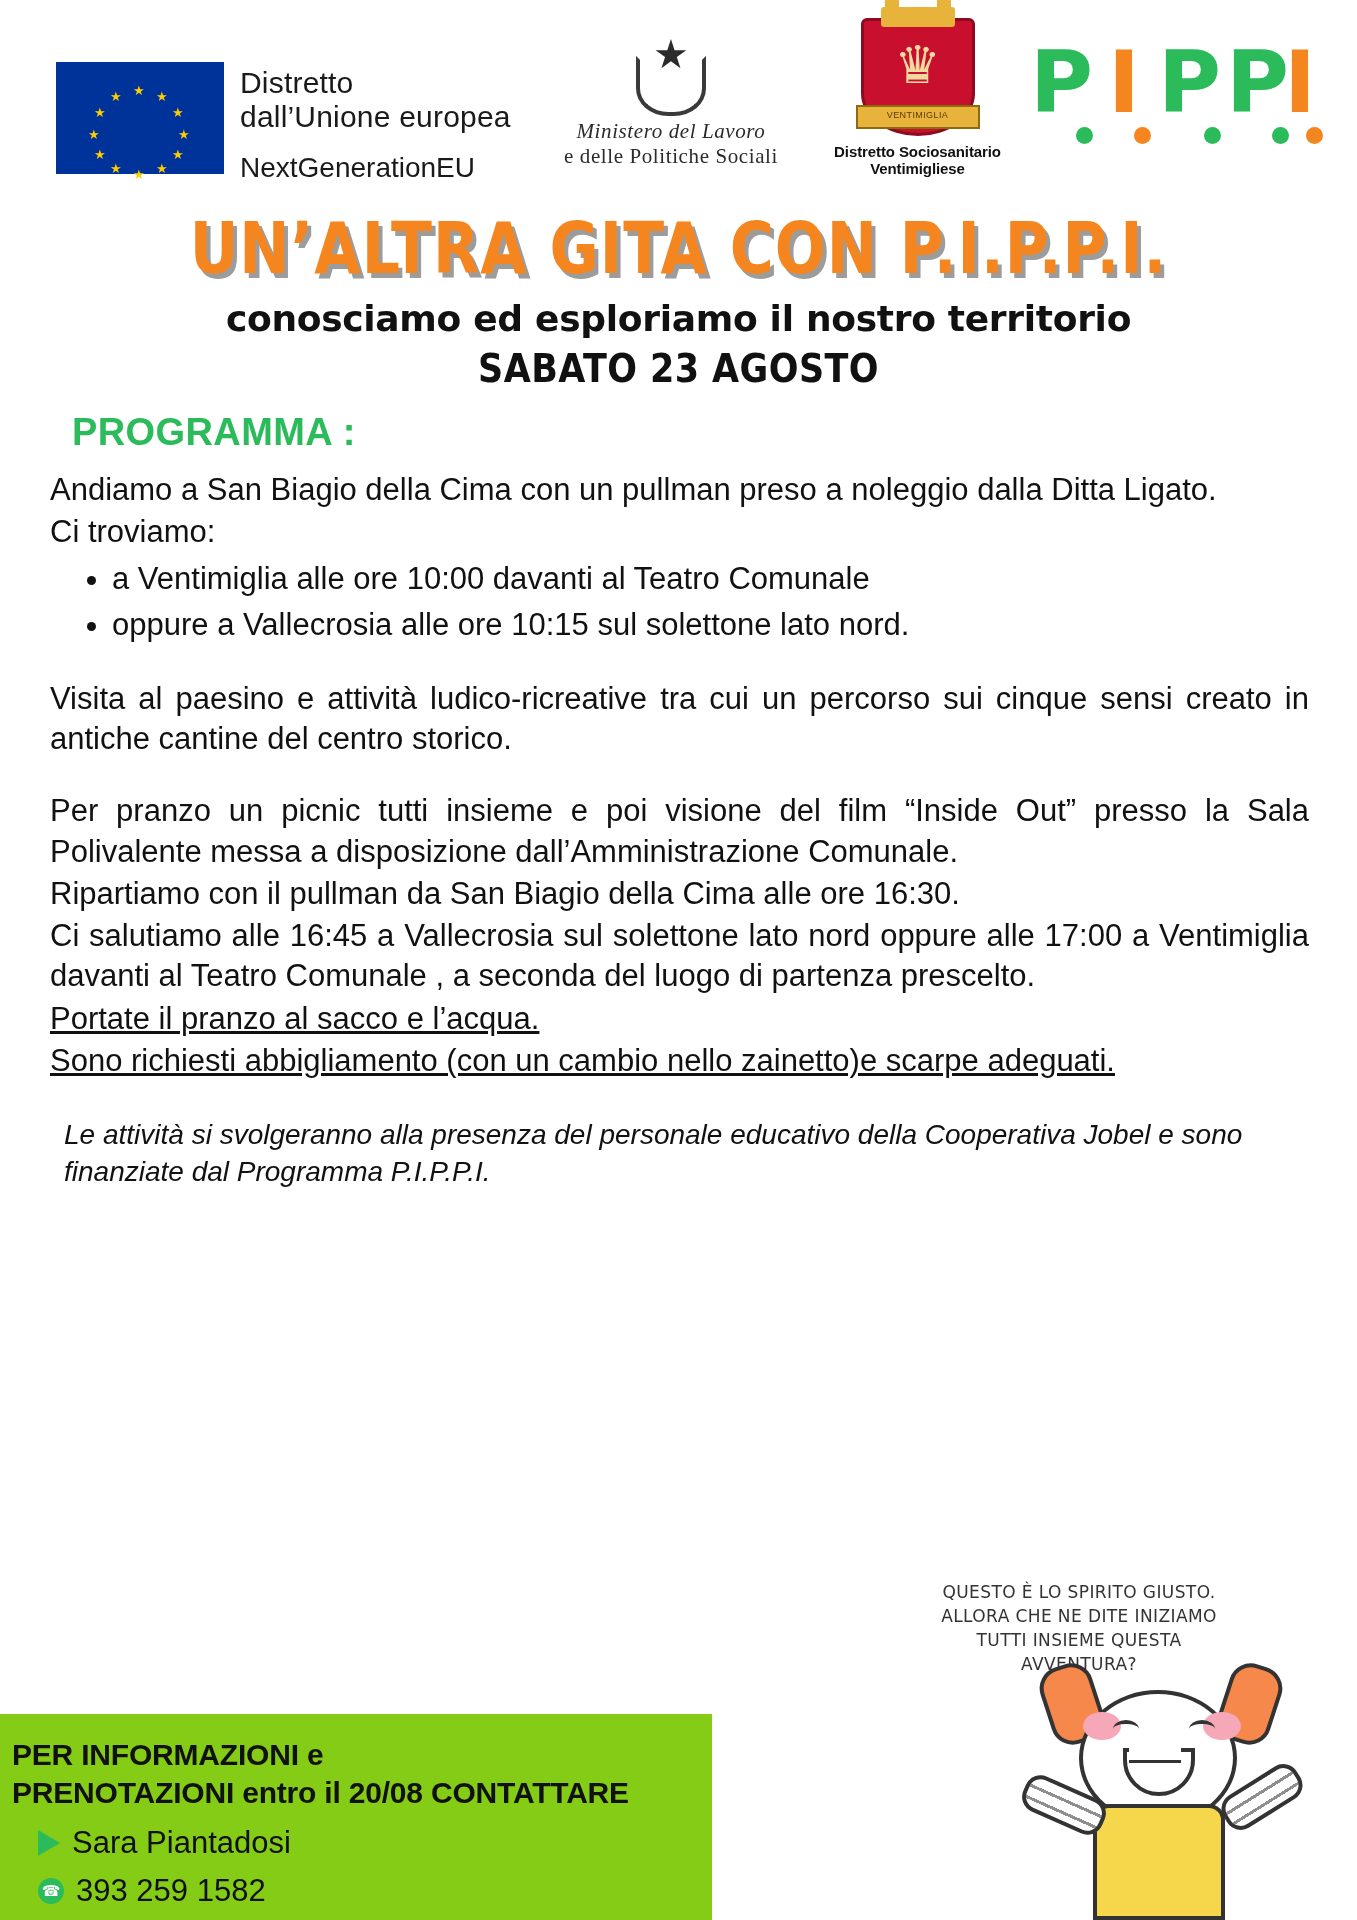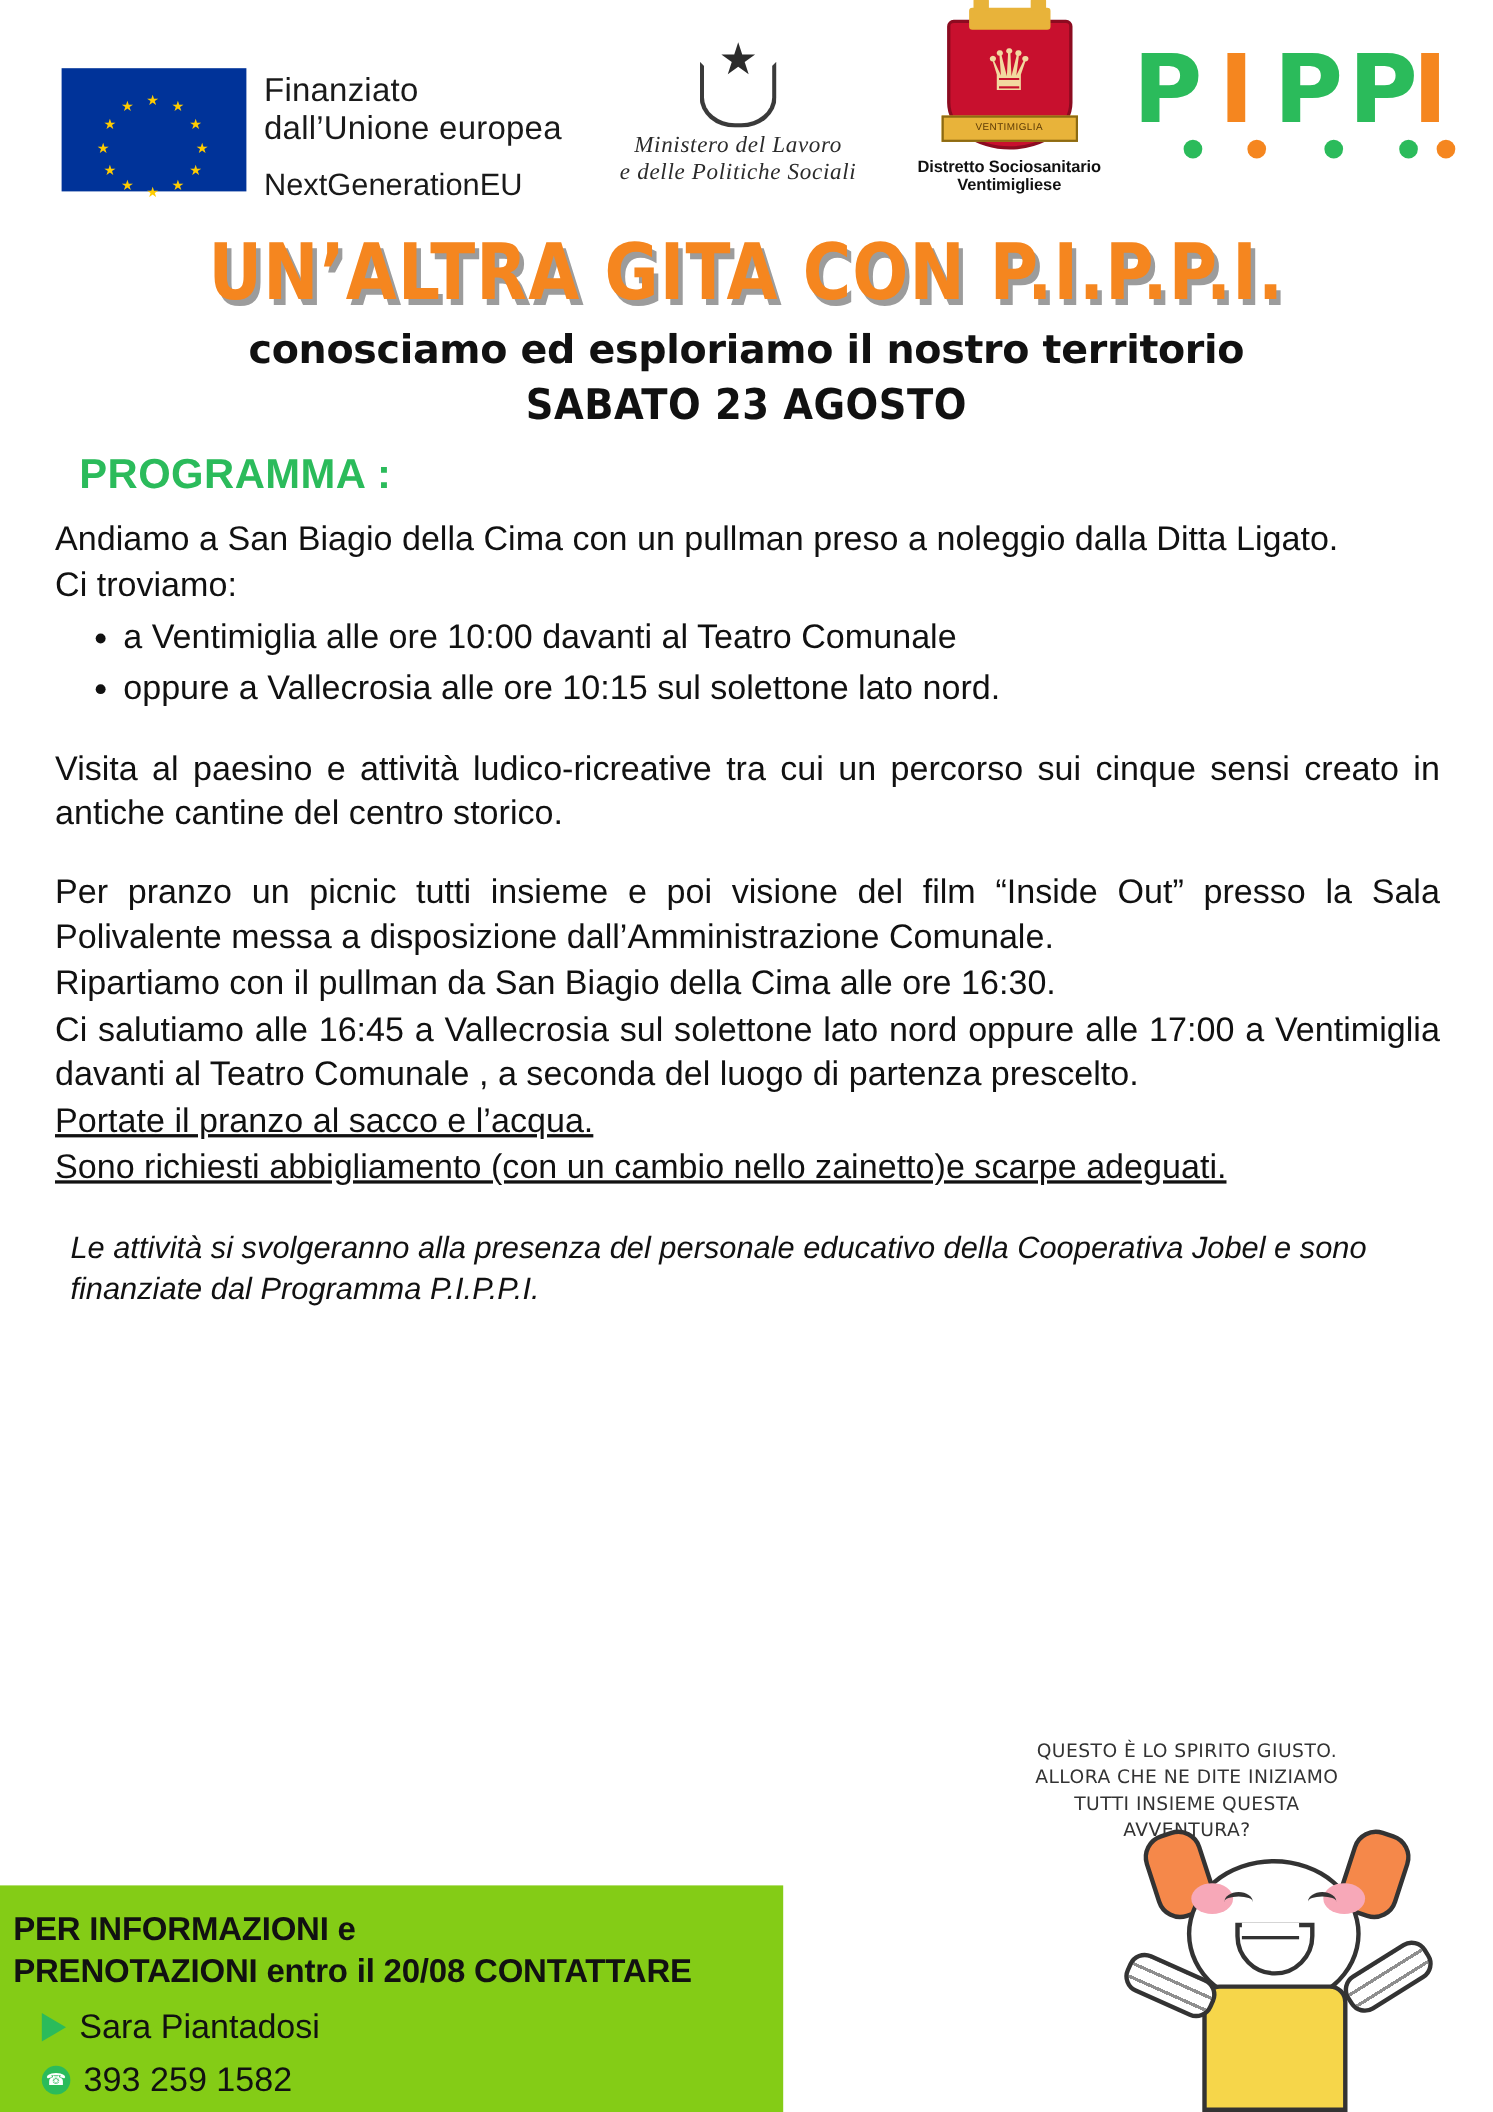--- a/index.html
+++ b/index.html
@@ -94,21 +94,20 @@
   .min-logo .mt1 {
     font-family: "Liberation Serif", serif;
     font-style: italic;
     font-size: 21px;
     color: #2b2b2b;
     margin-top: 5px;
     letter-spacing: .6px;
   }
   .min-logo .mt2 {
     font-family: "Liberation Serif", serif;
-    font-style: italic;
     font-size: 21px;
     color: #2b2b2b;
     letter-spacing: .6px;
   }
 
   .distretto-logo {
     position: absolute;
     left: 795px;
     top: 18px;
     width: 245px;
@@ -452,21 +451,21 @@
       <span class="eu-star" style="left:116px;top:86px;">★</span>
       <span class="eu-star" style="left:100px;top:100px;">★</span>
       <span class="eu-star" style="left:77px;top:106px;">★</span>
       <span class="eu-star" style="left:54px;top:100px;">★</span>
       <span class="eu-star" style="left:38px;top:86px;">★</span>
       <span class="eu-star" style="left:32px;top:66px;">★</span>
       <span class="eu-star" style="left:38px;top:44px;">★</span>
       <span class="eu-star" style="left:54px;top:28px;">★</span>
     </div>
     <div class="eu-text">
-      <div class="l1">Finanziato</div>
+      <div class="l1">Distretto</div>
       <div class="l2">dall’Unione europea</div>
       <div class="l3">NextGenerationEU</div>
     </div>
   </div>
 
   <div class="min-logo">
     <div class="emblem">
       <span class="star">★</span>
       <span class="wreath"></span>
     </div>

